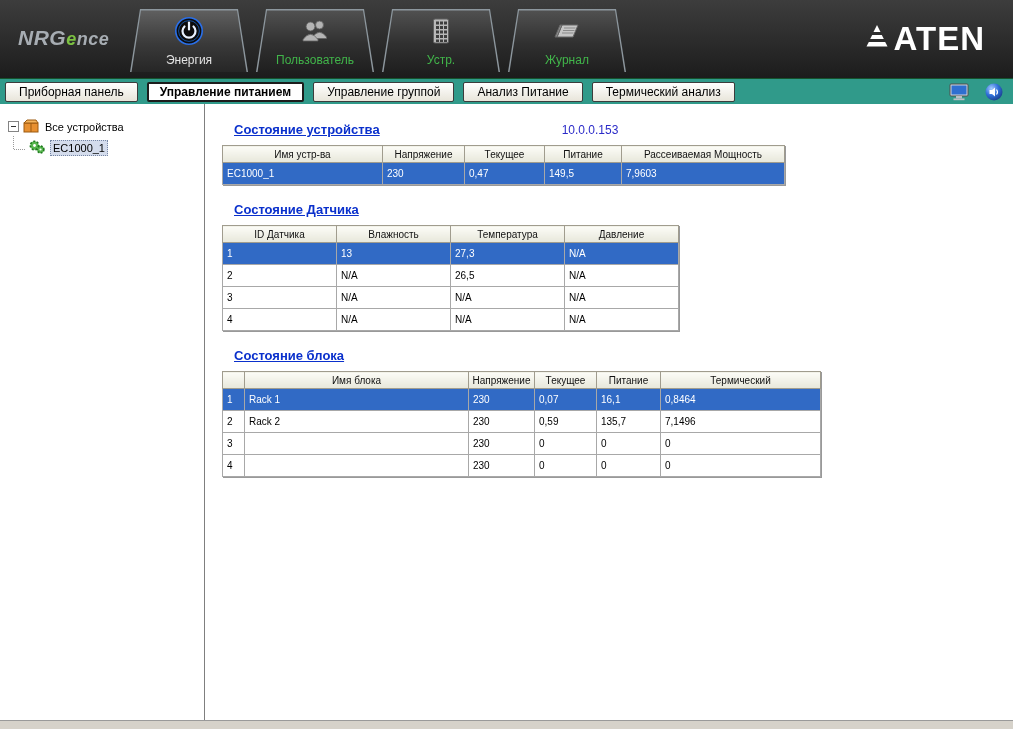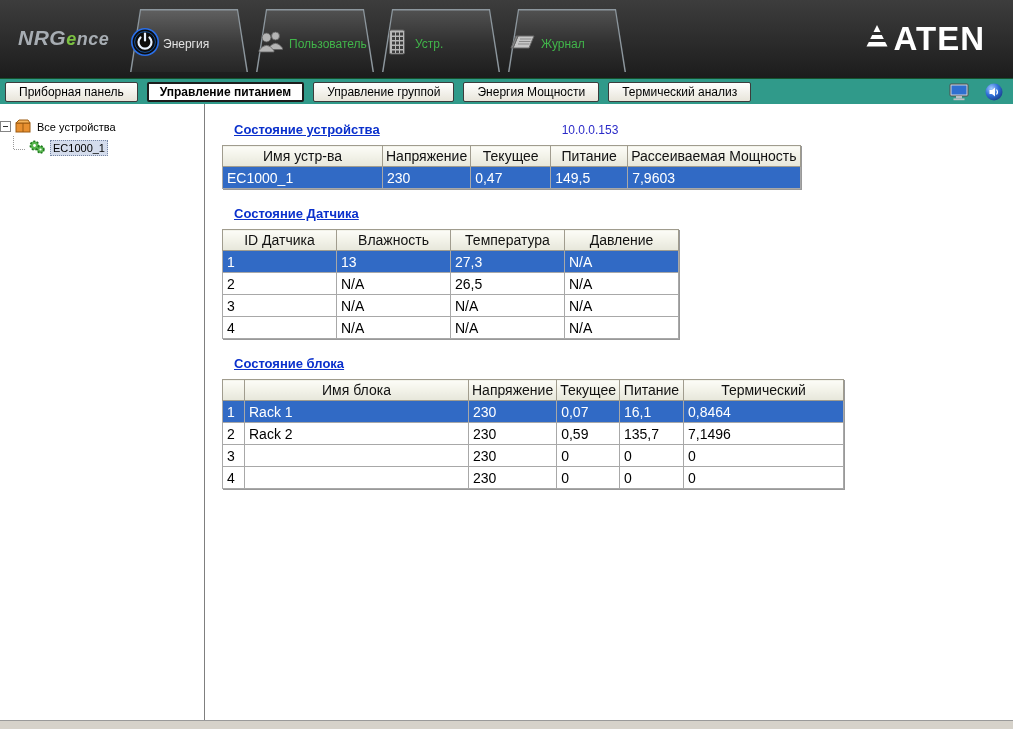--- a/index.html
+++ b/index.html
@@ -17,21 +17,21 @@
 
   .tabs { display: flex; gap: 8px; margin-left: 130px; padding-bottom: 6px; align-items: flex-end; }
   .tab { position: relative; width: 118px; height: 63px; cursor: pointer; }
   .tab::before { content:""; position:absolute; inset:0;
       clip-path: polygon(10px 0, calc(100% - 10px) 0, 100% 100%, 0 100%);
       background: #8d979e; }
   .tab::after { content:""; position:absolute; inset:0;
       clip-path: polygon(11px 1.5px, calc(100% - 11px) 1.5px, calc(100% - 1.5px) 100%, 1.5px 100%);
       background: linear-gradient(180deg,#525252 0%,#303030 55%,#1f1f1f 100%); }
   .tab.active::after { background: linear-gradient(180deg,#616161 0%,#3a3a3a 55%,#262626 100%); }
-  .tab-inner { position: relative; z-index: 2; height: 100%; display: flex; 
+  .tab-inner { position: relative; z-index: 2; height: 100%; display: flex; flex-direction: column;
                align-items: center; justify-content: flex-start; padding-top: 7px; gap: 3px; }
   .tab-label { font-size: 12px; color: #41b54a; }
   .tab.active .tab-label { color: #e3e3e3; }
 
   .aten-logo { position: absolute; right: 28px; top: 20px; color: #ffffff; font-weight: bold;
                font-size: 33px; letter-spacing: 1px; display: flex; align-items: center; gap: 2px; }
 
   
   .subnav { height: 26px; background: #309a8a; border-top: 1px solid #14532d;
             display: flex; align-items: center; padding-left: 5px; gap: 9px; flex-shrink: 0; }
@@ -39,37 +39,37 @@
             background: linear-gradient(#ffffff,#e8e5da); border: 1px solid #3c3c3c; border-radius: 2px;
             color: #000; cursor: pointer; white-space: nowrap; }
   .subbtn.active { background: #ffffff; font-weight: bold; border: 2px solid #1c1c1c; padding: 0 11px; }
   .subnav-icons { margin-left: auto; margin-right: 10px; display: flex; align-items: center; gap: 16px; }
   .subnav-icons span { cursor: pointer; display: inline-flex; }
 
   
   .main-body { flex: 1; display: flex; min-height: 0; }
   .sidebar { width: 205px; background: #fff; border-right: 1px solid #7f7f7f;
              padding-top: 12px; font-size: 11px; position: relative; flex-shrink: 0; }
-  .tree-row { display: flex; align-items: center; height: 21px; gap: 4px; cursor: pointer; }
+  .tree-row { display: flex; align-items: center; height: 21px; padding-left: 8px; gap: 4px; cursor: pointer; }
   .tree-row.child { padding-left: 28px; }
   .expander { width: 11px; height: 11px; border: 1px solid #848484; background: #fff;
               position: relative; flex-shrink: 0; cursor: pointer; }
   .expander::after { content:""; position:absolute; left:2px; right:2px; top:4px; height:1px; background:#333; }
   .tree-label { color: #000; padding: 1px 2px; white-space: nowrap; }
   .tree-label.selected { background: #d4dcec; border: 1px dotted #7787a5; }
   .dot-v { position: absolute; left: 13px; top: 32px; height: 13px; border-left: 1px dotted #9a9a9a; }
   .dot-h { position: absolute; left: 14px; top: 45px; width: 11px; border-top: 1px dotted #9a9a9a; }
 
   .content { flex: 1; padding: 14px 0 0 17px; background: #fff; overflow: hidden; }
   .headrow { display: flex; align-items: baseline; margin: 4px 0 8px 12px; }
   .section-title { font-size: 13px; font-weight: bold; text-decoration: underline; color: #0a30cc; }
   .ip-label { font-size: 12px; color: #2a2ac8; margin-left: 182px; }
   .gap-16 { margin-top: 17px; }
 
-  table.datatable { border-collapse: collapse; table-layout: fixed; font-size: 14px;
+  table.datatable { border-collapse: collapse; table-layout: fixed; font-size: 10px;
                     border: 1px solid #333; box-shadow: 1px 1px 0 rgba(0,0,0,.4); background: #fff; }
   table.datatable th { background: linear-gradient(#fcfcf7,#e7e7da); border: 1px solid #a09c8e;
                        font-weight: normal; text-align: center; padding: 2px 3px; height: 17px;
                        white-space: nowrap; overflow: hidden; color: #111; }
   table.datatable td { border: 1px solid #a8a8a8; padding: 2px 4px; height: 22px;
                        white-space: nowrap; overflow: hidden; text-align: left; color: #000; }
   table.datatable tr.hl td { background: #316ac5; color: #fff; }
   table.datatable tr { cursor: pointer; }
 
   .t-device th:nth-child(1){width:160px} .t-device th:nth-child(2){width:82px}
@@ -172,21 +172,21 @@
         <polygon points="6.8,17 23.2,17 25.5,21.5 4.5,21.5" fill="#fff"></polygon>
       </svg>
       <span>ATEN</span>
     </div>
   </header>
 
   <nav class="subnav">
     <button class="subbtn">Приборная панель</button>
     <button class="subbtn active">Управление питанием</button>
     <button class="subbtn">Управление группой</button>
-    <button class="subbtn">Энергия Мощности</button>
+    <button class="subbtn">Анализ Питание</button>
     <button class="subbtn">Термический анализ</button>
     <div class="subnav-icons">
       <span>
         <svg width="20" height="18" viewBox="0 0 20 18">
           <rect x="1" y="1" width="18" height="12" rx="1" fill="#cfd6dd" stroke="#4e4e4e"></rect>
           <rect x="2.5" y="2.5" width="15" height="9" fill="#2f6fd0"></rect>
           <rect x="7" y="13" width="6" height="2.4" fill="#b9bfc5"></rect>
           <rect x="4.5" y="15.4" width="11" height="1.8" fill="#b9bfc5"></rect>
         </svg>
       </span>

